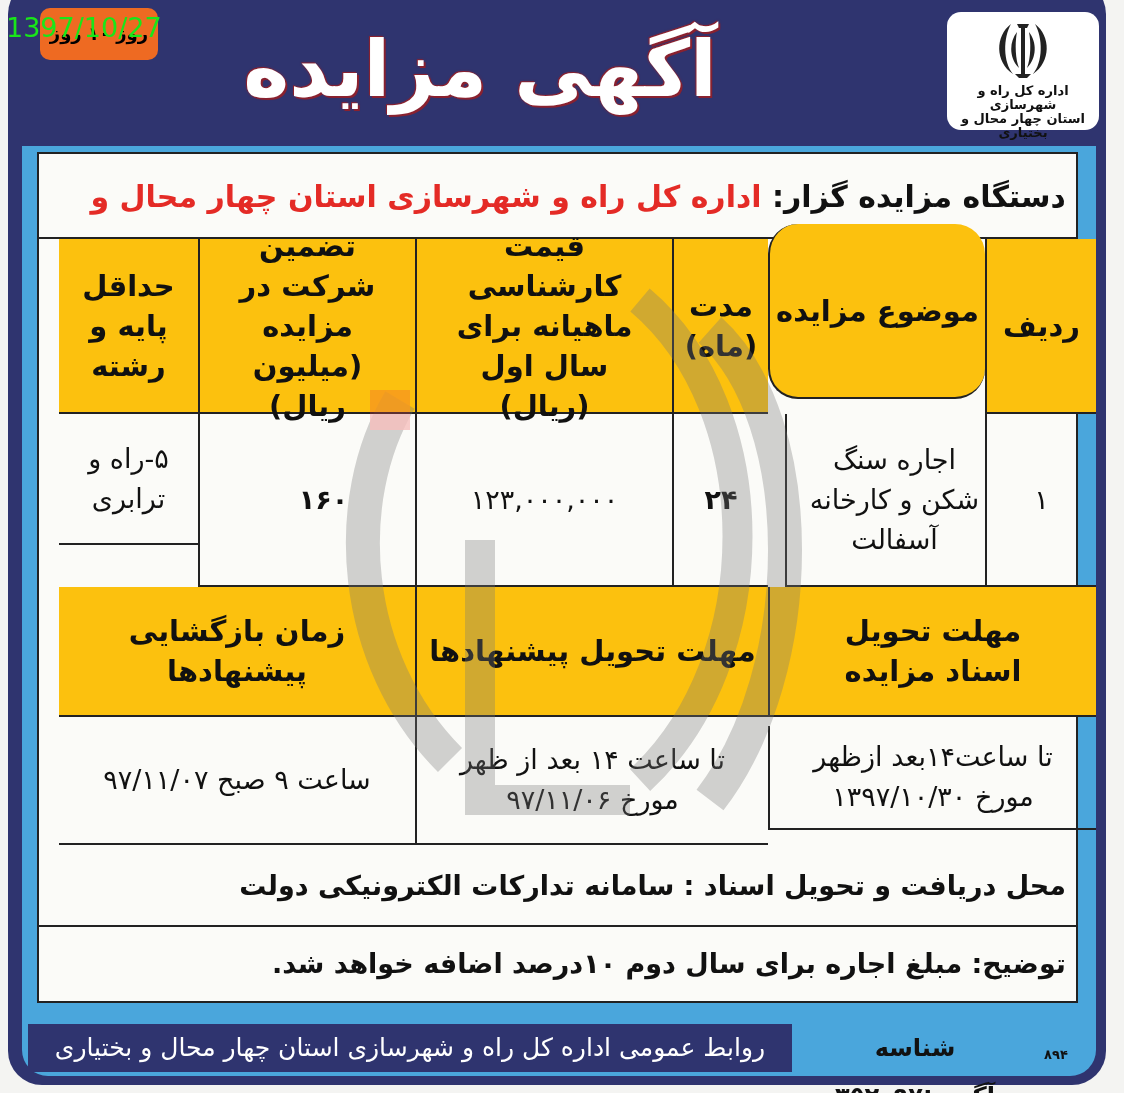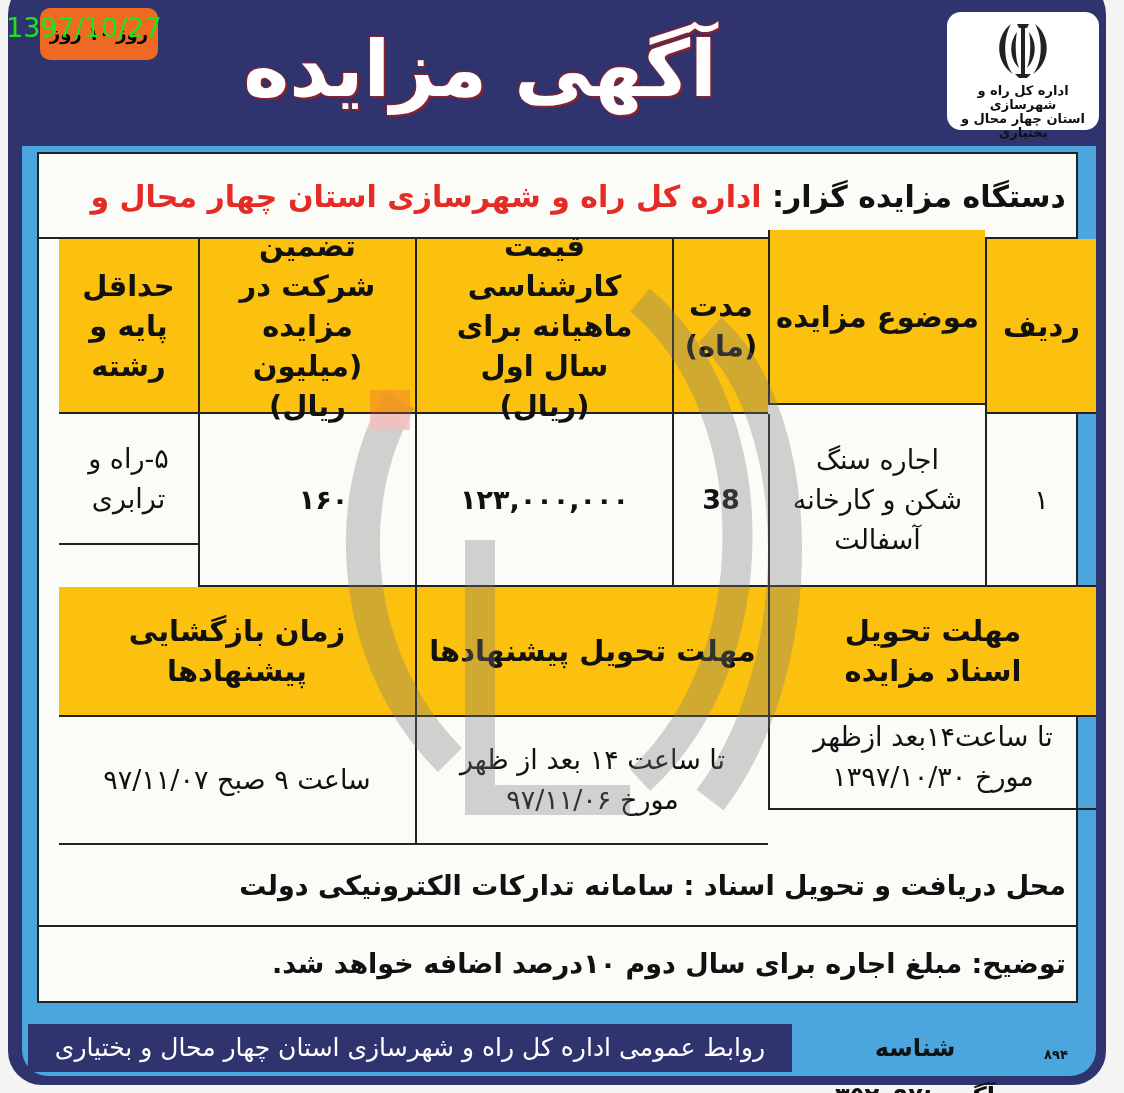--- a/index.html
+++ b/index.html
@@ -110,38 +110,38 @@
   <div class="logo-text">استان چهار محال و بختیاری</div>
 </div>
 
 <div class="doc">
   <div class="publisher">
     <span>دستگاه مزایده گزار:</span>
     <span class="org">اداره کل راه و شهرسازی استان چهار محال و بختیاری</span>
   </div>
 
   <div class="cell hdr" style="left:926px; top:85px; width:111px; height:175px; border-left:2px solid #222;">ردیف</div>
-  <div class="cell hdr" style="left:709px; top:76px; width:217px; height:175px;">موضوع مزایده</div>
+  <div class="cell hdr" style="left:709px; top:70px; width:217px; height:175px;border-radius:30px;">موضوع مزایده</div>
   <div class="cell hdr" style="left:613px; top:85px; width:96px; height:175px; padding:0 10px;">مدت (ماه)</div>
   <div class="cell hdr" style="left:356px; top:85px; width:257px; height:175px; padding:0 18px;">قیمت کارشناسی ماهیانه برای سال اول (ریال)</div>
   <div class="cell hdr" style="left:139px; top:85px; width:217px; height:175px; padding:0 14px;">تضمین شرکت در مزایده (میلیون ریال)</div>
   <div class="cell hdr" style="left:0; top:85px; width:139px; height:175px; padding:0 12px; border-left:none;">حداقل پایه و رشته</div>
 
   <div class="cell val" style="left:926px; top:260px; width:111px; height:173px;">۱</div>
-  <div class="cell val" style="left:709px; top:260px; width:217px; height:173px; padding:0 14px;">اجاره سنگ شکن و کارخانه آسفالت</div>
-  <div class="cell val" style="left:613px; top:260px; width:96px; height:173px; font-weight:bold;">38</div>
-  <div class="cell val" style="left:356px; top:260px; width:257px; height:173px; font-weight:bold;">۱۲۳,۰۰۰,۰۰۰</div>
+  <div class="cell val" style="left:726px; top:260px; width:217px; height:173px; padding:0 14px;">اجاره سنگ شکن و کارخانه آسفالت</div>
+  <div class="cell val" style="left:613px; top:260px; width:96px; height:173px; font-weight:bold;">۲۴</div>
+  <div class="cell val" style="left:356px; top:260px; width:257px; height:173px; font-weight:normal;">۱۲۳,۰۰۰,۰۰۰</div>
   <div class="cell val" style="left:139px; top:260px; width:217px; height:173px; font-weight:bold;padding-left:32px;">۱۶۰</div>
   <div class="cell val" style="left:0; top:260px; width:139px; height:131px; padding:16px 18px; border-left:none;">۵-راه و ترابری</div>
 
   <div class="cell hdr" style="left:709px; top:433px; width:328px; height:130px; padding:0 40px;">مهلت تحویل اسناد مزایده</div>
   <div class="cell hdr" style="left:356px; top:433px; width:353px; height:130px;">مهلت تحویل پیشنهادها</div>
   <div class="cell hdr" style="left:0; top:433px; width:356px; height:130px; border-left:none;">زمان بازگشایی پیشنهادها</div>
 
-  <div class="cell val" style="left:709px; top:552px; width:328px; height:104px; padding:0 36px;">تا ساعت۱۴بعد ازظهر مورخ ۱۳۹۷/۱۰/۳۰</div>
+  <div class="cell val" style="left:709px; top:572px; width:328px; height:104px; padding:0 36px;">تا ساعت۱۴بعد ازظهر مورخ ۱۳۹۷/۱۰/۳۰</div>
   <div class="cell val" style="left:356px; top:563px; width:353px; height:128px; padding:0 40px;">تا ساعت ۱۴ بعد از ظهر مورخ ۹۷/۱۱/۰۶</div>
   <div class="cell val" style="left:0; top:563px; width:356px; height:128px; border-left:none;">ساعت ۹ صبح ۹۷/۱۱/۰۷</div>
 
   <div class="row-text" style="top:691px; height:82px; line-height:82px;">محل دریافت و تحویل اسناد : سامانه تدارکات الکترونیکی دولت</div>
   <div class="row-text" style="top:773px; height:74px; line-height:74px; border-bottom:none;">توضیح: مبلغ اجاره برای سال دوم ۱۰درصد اضافه خواهد شد.</div>
 </div>
 
 <svg class="watermark" viewBox="0 0 650 620">
   <path d="M460 90 C560 180 560 430 460 560" stroke="#777" stroke-width="34" fill="none"></path>
   <path d="M390 60 C520 170 520 420 390 540" stroke="#777" stroke-width="30" fill="none"></path>

